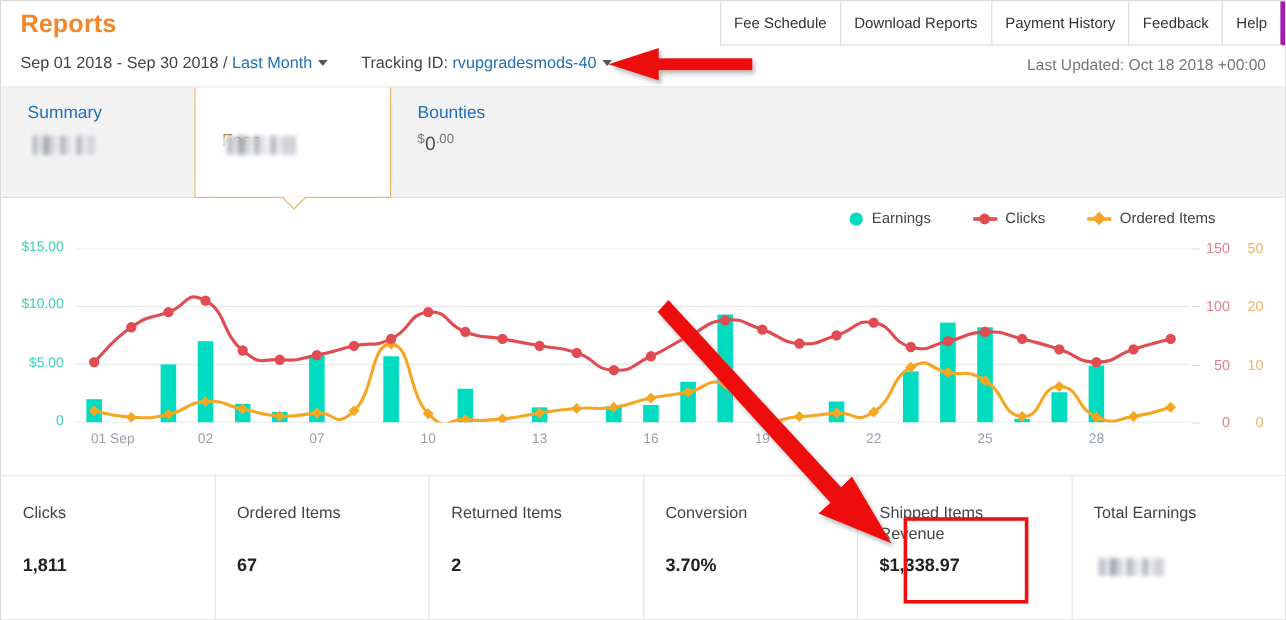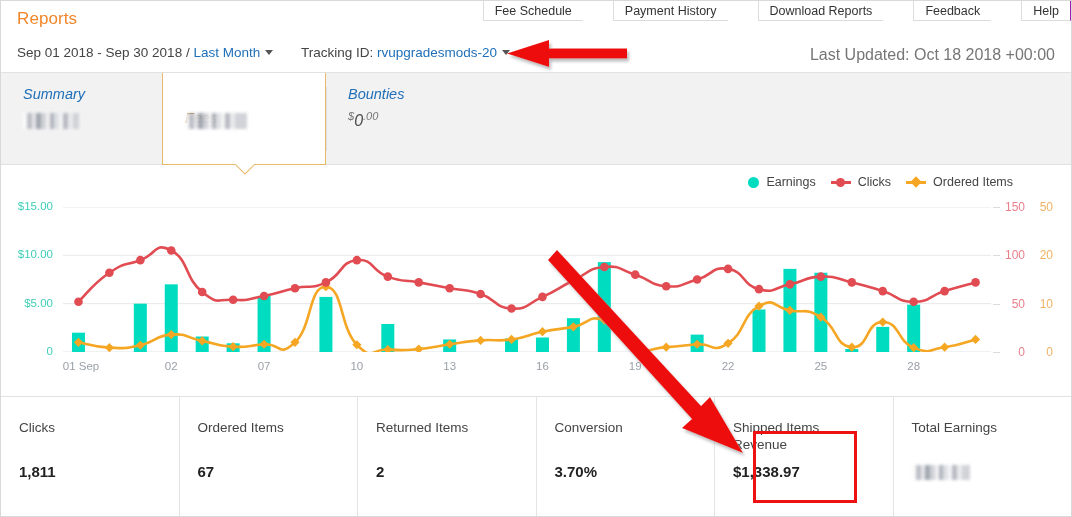--- a/index.html
+++ b/index.html
@@ -1,54 +1,54 @@
 <!DOCTYPE html>
 <html><head>
 <meta charset="utf-8">
 <style>
   html,body{margin:0;padding:0;background:#f3f3f3;}
   body{font-family:"Liberation Sans",sans-serif;-webkit-font-smoothing:antialiased;}
   .page{position:relative;width:1072px;height:517px;background:#fff;overflow:hidden;box-sizing:border-box;border:1px solid #d9d9d9;}
 
   
   .header{position:relative;height:72px;background:#fff;border-bottom:1px solid #e2e2e2;box-sizing:border-box;}
-  .title{position:absolute;left:16px;top:8px;font-size:17px;color:#f0872a;font-weight:400;letter-spacing:.1px;}
+  .title{position:absolute;left:16px;top:8px;font-size:21px;color:#f0872a;font-weight:700;letter-spacing:.1px;}
   .subbar{position:absolute;left:16px;top:44px;font-size:13.5px;color:#444;white-space:nowrap;}
   .subbar .lnk{color:#1f6fb8;cursor:pointer;}
   .caret{display:inline-block;width:0;height:0;border-left:4px solid transparent;border-right:4px solid transparent;border-top:5px solid #555;vertical-align:middle;margin:0 2px 2px 5px;}
   .tracking{margin-left:22px;}
-  .lastupd{position:absolute;right:16px;top:45px;font-size:16px;color:#767676;}
+  .lastupd{position:absolute;right:16px;top:45px;font-size:13px;color:#767676;}
 
   .topnav{position:absolute;right:0px;top:0px;display:flex;height:30px;}
-  .topnav .cell{border-left:1px solid #dcdcdc;border-bottom:1px solid #dcdcdc;display:flex;align-items:center;justify-content:center;padding:0 11px;font-size:12.5px;color:#333;cursor:pointer;background:#fff;box-sizing:border-box;height:20px;margin-left:30px;}
-  .topnav .cell:last-child{border-right:1px solid #a21caf;text-align:right;}
+  .topnav .cell{border-left:1px solid #dcdcdc;border-bottom:1px solid #dcdcdc;display:flex;align-items:center;justify-content:center;padding:0 11px;font-size:12.5px;color:#333;cursor:pointer;background:#fff;box-sizing:border-box;height:37px;}
+  .topnav .cell:last-child{border-right:4px solid #a21caf;text-align:right;}
 
   
   .tabstrip{position:relative;height:92px;background:#f2f2f2;border-bottom:1px solid #e2e2e2;box-sizing:border-box;}
-  .tab{position:absolute;top:0;height:92px;box-sizing:border-box;cursor:pointer;font-style:italic;}
+  .tab{position:absolute;top:0;height:92px;box-sizing:border-box;cursor:pointer;}
   .tab .tlabel{position:absolute;left:22px;top:13px;font-size:14.5px;color:#1f6fb8;white-space:nowrap;}
   .tab.active .tlabel{color:#a16207;margin-top:24px;}
   .tab .tval{position:absolute;left:22px;top:37px;font-size:16px;color:#4b4b4b;}
   .tab .tval .cur{font-size:11px;vertical-align:super;color:#777;}
   .tab .tval .cents{font-size:11px;vertical-align:super;color:#777;}
   .tab.active{background:#fff;border:1px solid #e8b96b;border-top:none;z-index:3;}
   .tab .ptr{position:absolute;left:50%;bottom:-11px;margin-left:-11px;width:22px;height:11px;overflow:hidden;}
   .tab .ptr:before{content:"";position:absolute;left:0;top:-11px;width:16px;height:16px;background:#fff;border:1px solid #e8b96b;transform:rotate(45deg);transform-origin:center;margin-left:3px;}
   .tdivider{position:absolute;top:14px;width:1px;height:64px;background:#dfdfdf;}
 
   .blurval{display:inline-block;width:56px;height:16px;position:relative;top:3px;
     background:
       linear-gradient(90deg,#fbfbfb 0 4px,#b9bcc4 4px 9px,#e6e7ea 9px 13px,#9fa3ad 13px 18px,#ced0d6 18px 23px,#f2f2f3 23px 27px,#aeb2bb 27px 31px,#dcdee2 31px 36px,#f6f6f7 36px 40px,#b5b8c0 40px 45px,#e9eaec 45px 50px,#cfd1d6 50px 56px);
     filter:blur(1.6px);opacity:.95;}
   .blurval.w2{width:62px;}
   .blurval.w3{width:58px;height:15px;}
 
   
   .chartwrap{position:relative;height:232px;background:#fff;border-bottom:1px solid #e2e2e2;box-sizing:border-box;}
-  .legend{position:absolute;right:58px;top:10px;display:flex;gap:15px;align-items:center;font-size:12.5px;color:#444;}
+  .legend{position:absolute;right:58px;top:10px;display:flex;gap:35px;align-items:center;font-size:12.5px;color:#444;}
   .legend .li{display:flex;align-items:center;gap:7px;cursor:pointer;}
   .legend .dot{width:11px;height:11px;border-radius:50%;display:inline-block;}
   .legend .dotline{position:relative;width:20px;height:11px;display:inline-block;}
   .legend .dotline:before{content:"";position:absolute;left:0;top:4.5px;width:20px;height:2.5px;}
   .legend .dotline:after{content:"";position:absolute;left:5px;top:1.5px;width:9px;height:9px;border-radius:50%;}
   .legend .dotdia{position:relative;width:20px;height:11px;display:inline-block;}
   .legend .dotdia:before{content:"";position:absolute;left:0;top:4.5px;width:20px;height:2.5px;background:#f5a623;}
   .legend .dotdia:after{content:"";position:absolute;left:6px;top:1.5px;width:8px;height:8px;background:#f5a623;transform:rotate(45deg);}
 
   .plot{position:absolute;left:62px;top:42px;width:928px;height:145px;}
@@ -74,31 +74,31 @@
 <style>.dotline:before{background:#e14b52;}.dotline:after{background:#e14b52;}</style></head>
 <body>
 
 <div class="page">
 
   <div class="header">
     <div class="title">Reports</div>
 
     <div class="topnav">
       <div class="cell">Fee Schedule</div>
+      <div class="cell">Download Reports</div>
       <div class="cell">Payment History</div>
-      <div class="cell">Download Reports</div>
       <div class="cell">Feedback</div>
       <div class="cell">Help</div>
     </div>
 
     <div class="subbar">
       <span>Sep 01 2018 - Sep 30 2018 /</span>
       <span class="lnk">Last Month</span><span class="caret"></span>
       <span class="tracking">Tracking ID:</span>
-      <span class="lnk">rvupgradesmods-20</span><span class="caret"></span>
+      <span class="lnk">rvupgradesmods-40</span><span class="caret"></span>
     </div>
 
     <div class="lastupd">Last Updated: Oct 18 2018 +00:00</div>
   </div>
 
   <div class="tabstrip">
     <div class="tdivider" style="left:161px"></div>
     <div class="tdivider" style="left:325px"></div>
 
     <div class="tab" style="left:0px;width:161px">
@@ -233,21 +233,21 @@
         <div class="ylab" style="left: 6px; width: 46px; text-align: right; top: 83.3333px; position: absolute; font-size: 11.5px; color: rgb(63, 207, 183);">$10.00</div>
         <div class="ylab" style="left: 6px; width: 46px; text-align: right; top: 35px; position: absolute; font-size: 11.5px; color: rgb(63, 207, 183);">$15.00</div>
         <div class="rlab clicks" style="position: absolute; left: 1000px; width: 24px; text-align: right; top: 180px;">0</div>
         <div class="rlab clicks" style="position: absolute; left: 1000px; width: 24px; text-align: right; top: 131.667px;">50</div>
         <div class="rlab clicks" style="position: absolute; left: 1000px; width: 24px; text-align: right; top: 83.3333px;">100</div>
         <div class="rlab clicks" style="position: absolute; left: 1000px; width: 24px; text-align: right; top: 35px;">150</div>
         <div class="rlab ord" style="position: absolute; left: 1032px; width: 20px; text-align: right; top: 180px;">0</div>
         <div class="rlab ord" style="position: absolute; left: 1032px; width: 20px; text-align: right; top: 131.667px;">10</div>
         <div class="rlab ord" style="position: absolute; left: 1032px; width: 20px; text-align: right; top: 83.3333px;">20</div>
         <div class="rlab ord" style="position: absolute; left: 1032px; width: 20px; text-align: right; top: 35px;">50</div>
-        <div class="xlab" style="position: absolute; left: 80px; top: 195px;">01 Sep</div>
+        <div class="xlab" style="position: absolute; left: 93px; top: 195px;">01 Sep</div>
         <div class="xlab" style="position: absolute; left: 170.267px; top: 195px;">02</div>
         <div class="xlab" style="position: absolute; left: 263.067px; top: 195px;">07</div>
         <div class="xlab" style="position: absolute; left: 355.867px; top: 195px;">10</div>
         <div class="xlab" style="position: absolute; left: 448.667px; top: 195px;">13</div>
         <div class="xlab" style="position: absolute; left: 541.467px; top: 195px;">16</div>
         <div class="xlab" style="position: absolute; left: 634.267px; top: 195px;">19</div>
         <div class="xlab" style="position: absolute; left: 727.067px; top: 195px;">22</div>
         <div class="xlab" style="position: absolute; left: 819.867px; top: 195px; text-align: right;">25</div>
         <div class="xlab" style="position: absolute; left: 912.667px; top: 195px;">28</div>
         <div style="position: absolute; left: 992px; top: 187px; width: 7px; height: 1px; background: rgb(220, 220, 220);"></div>

